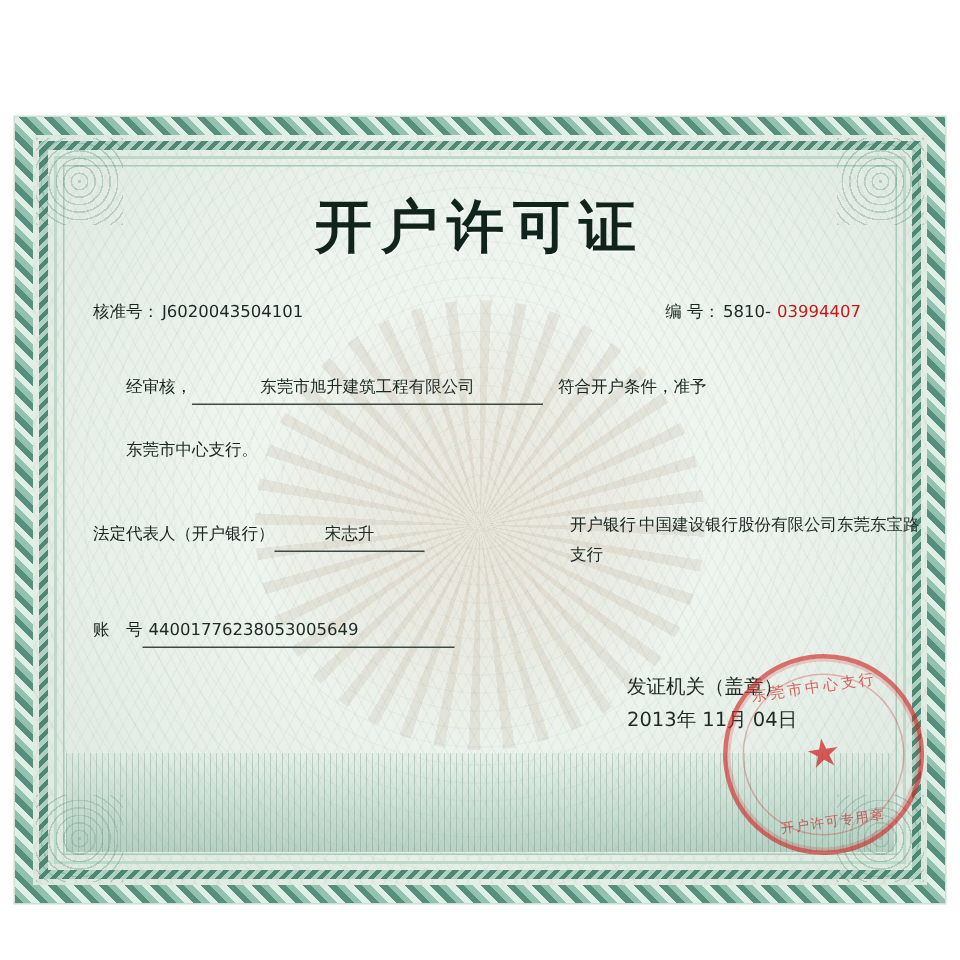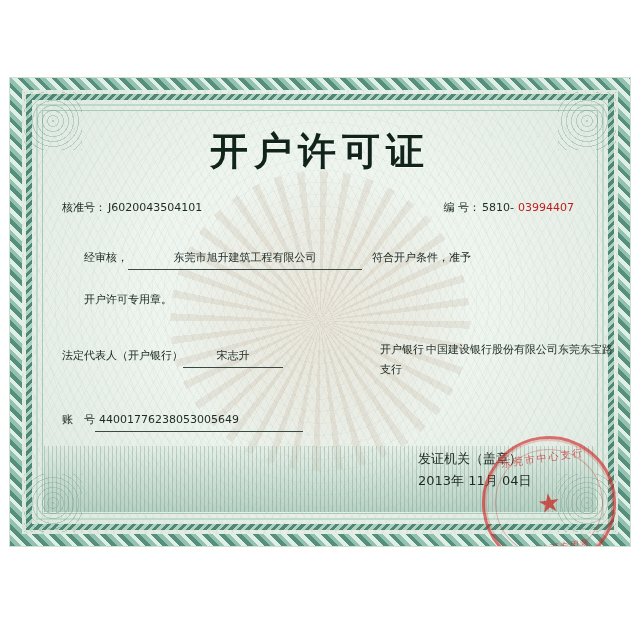--- a/index.html
+++ b/index.html
@@ -18,21 +18,21 @@
     background: #ffffff;
     overflow: hidden;
   }
 
   
   .cert {
     position: absolute;
     left: 10px;
     top: 78px;
     width: 620px;
-    height: 468px;
+    height: 524px;
     background:
       radial-gradient(ellipse at 50% 45%, #f3f7f2 0%, #eef4ee 40%, #e3ece4 75%, #dbe7dd 100%);
     box-shadow: 0 0 0 1px #cfe0d3;
     overflow: hidden;
   }
 
   
   .cert .texture {
     position: absolute;
     inset: 0;
@@ -244,21 +244,21 @@
 
       <div class="row row-number">
         <span class="label">编 号：</span><span class="value-plain">5810-</span><span class="value-plain red">03994407</span>
       </div>
 
       <div class="row row-body1">
         <span class="label">经审核，</span><span class="value-underline" style="min-width:226px">东莞市旭升建筑工程有限公司</span><span class="label" style="padding-left:10px">符合开户条件，准予</span>
       </div>
 
       <div class="row row-body2">
-        <span class="label">开户许可专用章。</span>
+        <span class="label">东莞市中心支行。</span>
       </div>
 
       <div class="row row-legal">
         <span class="label">法定代表人（开户银行）</span><span class="value-underline" style="min-width:92px">宋志升</span>
       </div>
 
       <div class="row row-bank">
         <span class="label">开户银行</span><span class="value-plain" style="display:inline;line-height:20px">中国建设银行股份有限公司东莞东宝路支行</span>
       </div>
 

